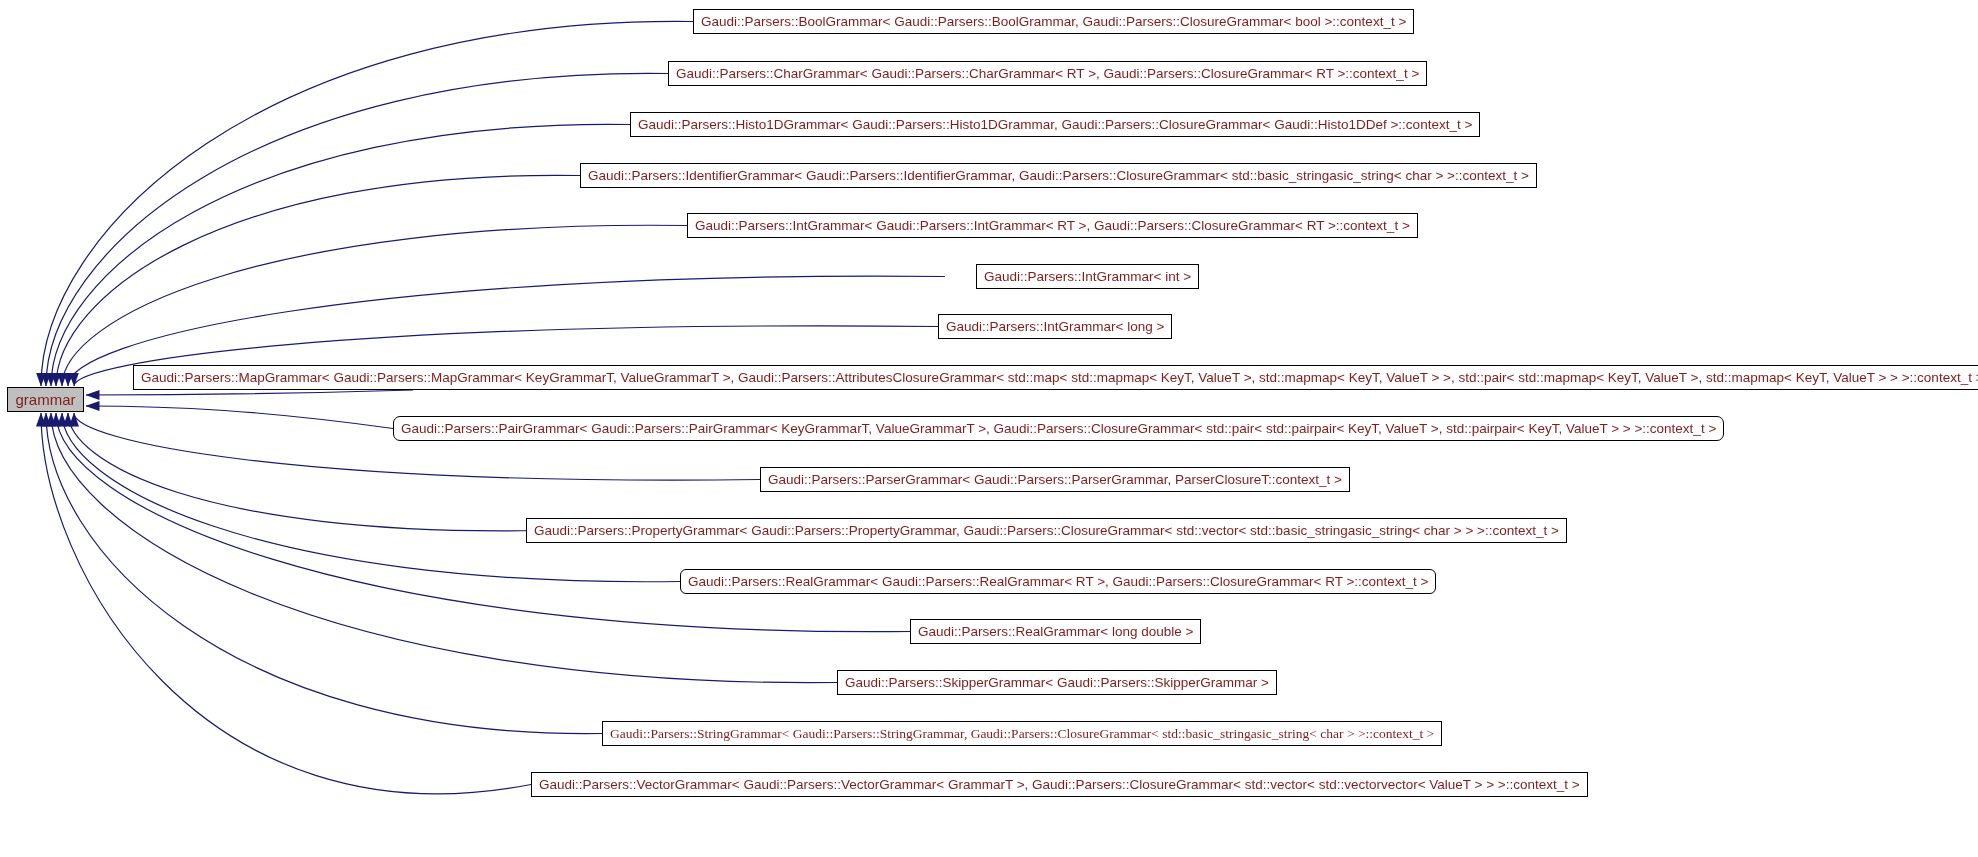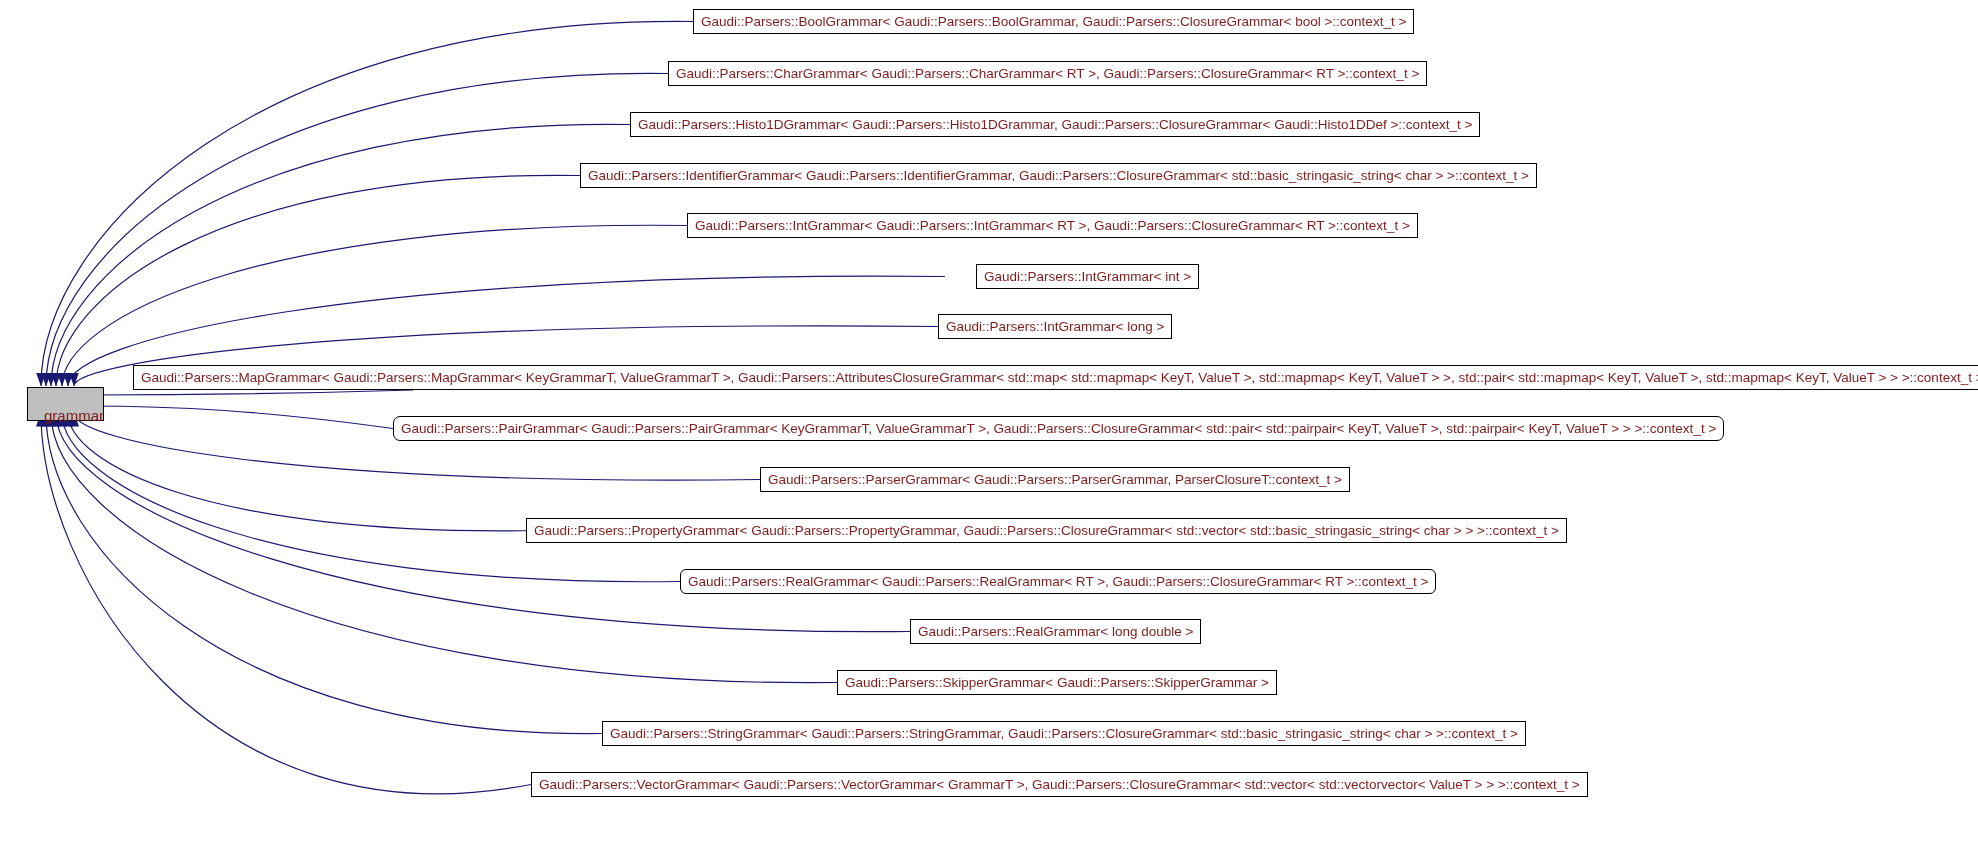--- a/index.html
+++ b/index.html
@@ -32,22 +32,21 @@
     color: #7f1d1d;
     font-size: 13.5px;
     white-space: nowrap;
     padding: 0 7px;
     text-align: center;
   }
   .node.base {
     background: #bfbfbf;
     font-size: 15px;
     text-align: center;
-    padding: 16px;
-    margin-left: 20px;
+    padding: 0;
   }
   .edge {
     fill: none;
     stroke: #191970;
     stroke-width: 1.2;
   }
 </style>
 </head>
 <body>
 
@@ -86,15 +85,15 @@
     <div class="node" style="left: 687px; top: 213px;">Gaudi::Parsers::IntGrammar&lt; Gaudi::Parsers::IntGrammar&lt; RT &gt;, Gaudi::Parsers::ClosureGrammar&lt; RT &gt;::context_t &gt;</div>
     <div class="node" style="left: 945px; top: 264px; margin-left: 31px;">Gaudi::Parsers::IntGrammar&lt; int &gt;</div>
     <div class="node" style="left: 938px; top: 314px;">Gaudi::Parsers::IntGrammar&lt; long &gt;</div>
     <div class="node" style="left: 133px; top: 365px;">Gaudi::Parsers::MapGrammar&lt; Gaudi::Parsers::MapGrammar&lt; KeyGrammarT, ValueGrammarT &gt;, Gaudi::Parsers::AttributesClosureGrammar&lt; std::map&lt; std::mapmap&lt; KeyT, ValueT &gt;, std::mapmap&lt; KeyT, ValueT &gt; &gt;, std::pair&lt; std::mapmap&lt; KeyT, ValueT &gt;, std::mapmap&lt; KeyT, ValueT &gt; &gt; &gt;::context_t &gt;</div>
     <div class="node" style="left: 393px; top: 416px; border-radius: 7px;">Gaudi::Parsers::PairGrammar&lt; Gaudi::Parsers::PairGrammar&lt; KeyGrammarT, ValueGrammarT &gt;, Gaudi::Parsers::ClosureGrammar&lt; std::pair&lt; std::pairpair&lt; KeyT, ValueT &gt;, std::pairpair&lt; KeyT, ValueT &gt; &gt; &gt;::context_t &gt;</div>
     <div class="node" style="left: 760px; top: 467px;">Gaudi::Parsers::ParserGrammar&lt; Gaudi::Parsers::ParserGrammar, ParserClosureT::context_t &gt;</div>
     <div class="node" style="left: 526px; top: 518px;">Gaudi::Parsers::PropertyGrammar&lt; Gaudi::Parsers::PropertyGrammar, Gaudi::Parsers::ClosureGrammar&lt; std::vector&lt; std::basic_stringasic_string&lt; char &gt; &gt; &gt;::context_t &gt;</div>
     <div class="node" style="left: 680px; top: 569px; border-radius: 6px;">Gaudi::Parsers::RealGrammar&lt; Gaudi::Parsers::RealGrammar&lt; RT &gt;, Gaudi::Parsers::ClosureGrammar&lt; RT &gt;::context_t &gt;</div>
     <div class="node" style="left: 910px; top: 619px;">Gaudi::Parsers::RealGrammar&lt; long double &gt;</div>
     <div class="node" style="left: 837px; top: 670px;">Gaudi::Parsers::SkipperGrammar&lt; Gaudi::Parsers::SkipperGrammar &gt;</div>
-    <div class="node" style="left: 602px; top: 721px;">Gaudi::Parsers::StringGrammar&lt; Gaudi::Parsers::StringGrammar, Gaudi::Parsers::ClosureGrammar&lt; std::basic_stringasic_string&lt; char &gt; &gt;::context_t &gt;</div>
+    <div class="node" style="left: 602px; top: 721px; font-family: Liberation Serif, serif;">Gaudi::Parsers::StringGrammar&lt; Gaudi::Parsers::StringGrammar, Gaudi::Parsers::ClosureGrammar&lt; std::basic_stringasic_string&lt; char &gt; &gt;::context_t &gt;</div>
     <div class="node" style="left: 531px; top: 772px;">Gaudi::Parsers::VectorGrammar&lt; Gaudi::Parsers::VectorGrammar&lt; GrammarT &gt;, Gaudi::Parsers::ClosureGrammar&lt; std::vector&lt; std::vectorvector&lt; ValueT &gt; &gt; &gt;::context_t &gt;</div>
   </div>
 
 </body></html>

